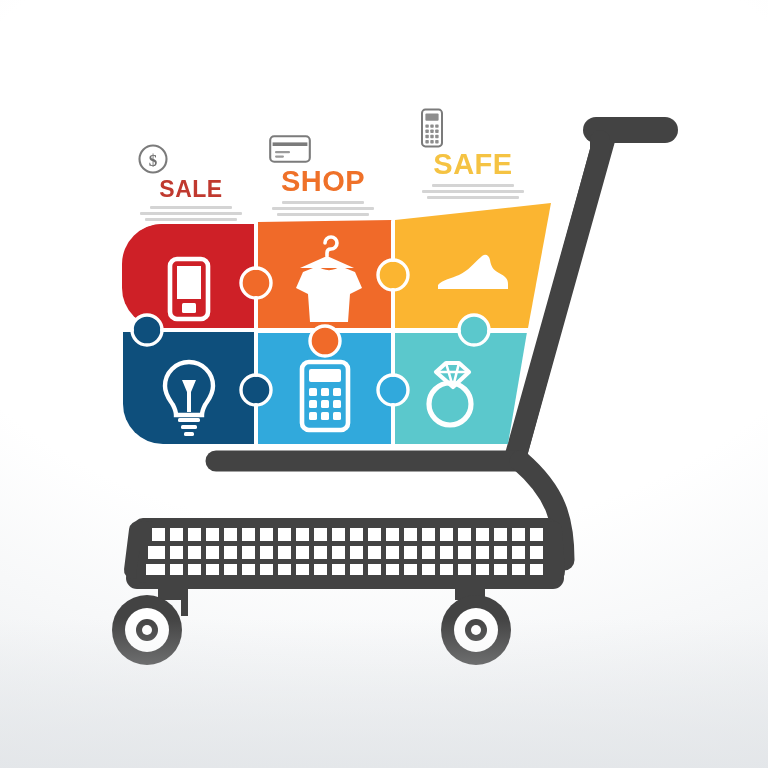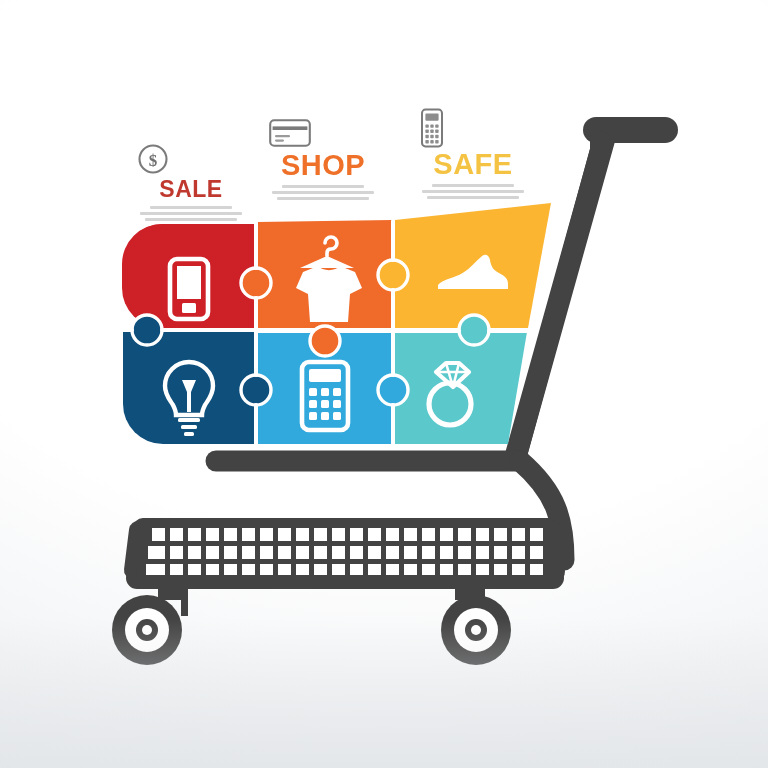--- a/index.html
+++ b/index.html
@@ -33,21 +33,21 @@
     display:block;background:#b9b9b9;border-radius:1px;margin:0 auto 3px auto;
     height:3px;opacity:.62;
   }
   .sub span.l1{width:74%;}
   .sub span.l2{width:92%;}
   .sub span.l3{width:84%;}
   .sr{position:absolute;width:1px;height:1px;overflow:hidden;clip:rect(0 0 0 0);white-space:nowrap;}
 
   #hdr-sale{left:136px;top:142px;width:110px;}
   #hdr-sale .ttl{color:#c0392f;font-size:23px;}
-  #hdr-shop{left:268px;top:117px;width:110px;}
+  #hdr-shop{left:268px;top:133px;width:110px;}
   #hdr-shop .ttl{color:#ef7129;font-size:29px;}
   #hdr-safe{left:418px;top:108px;width:110px;}
   #hdr-safe .ttl{color:#f5c343;font-size:29px;}
 </style>
 </head>
 <body>
 
 <div id="stage">
 
   <div class="hdr" id="hdr-sale">

